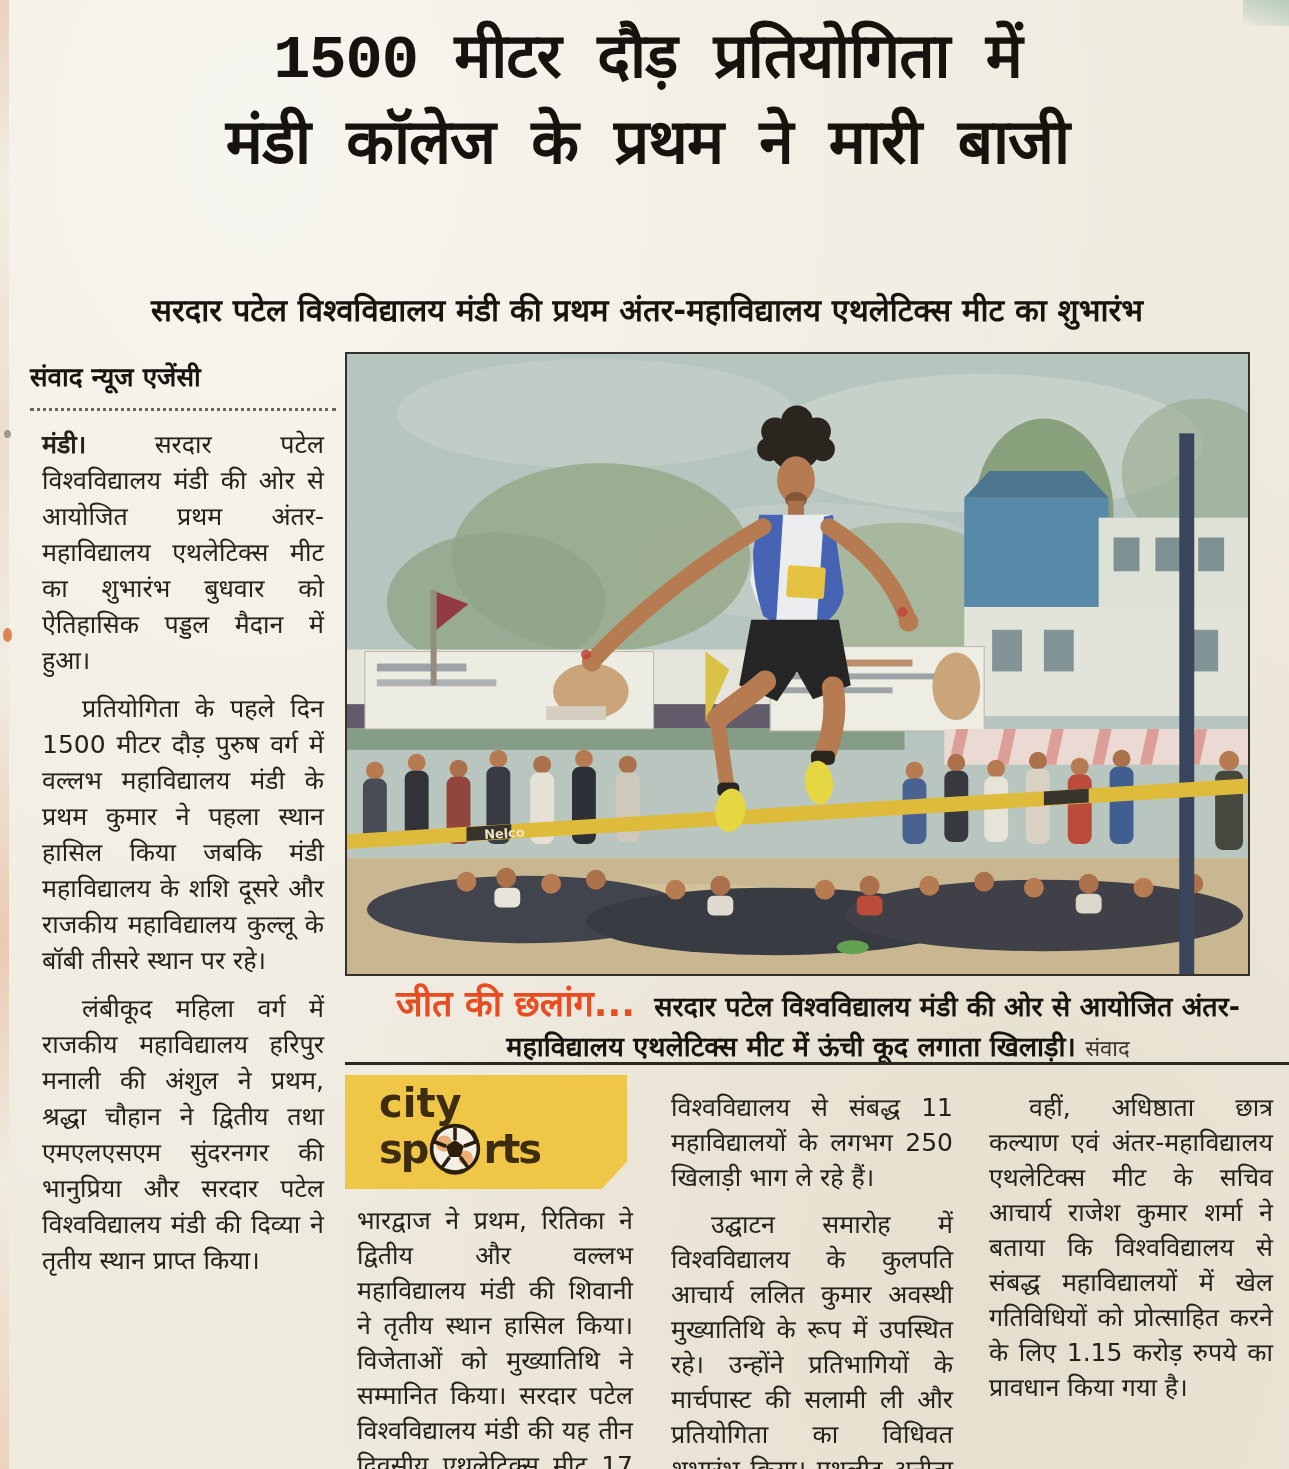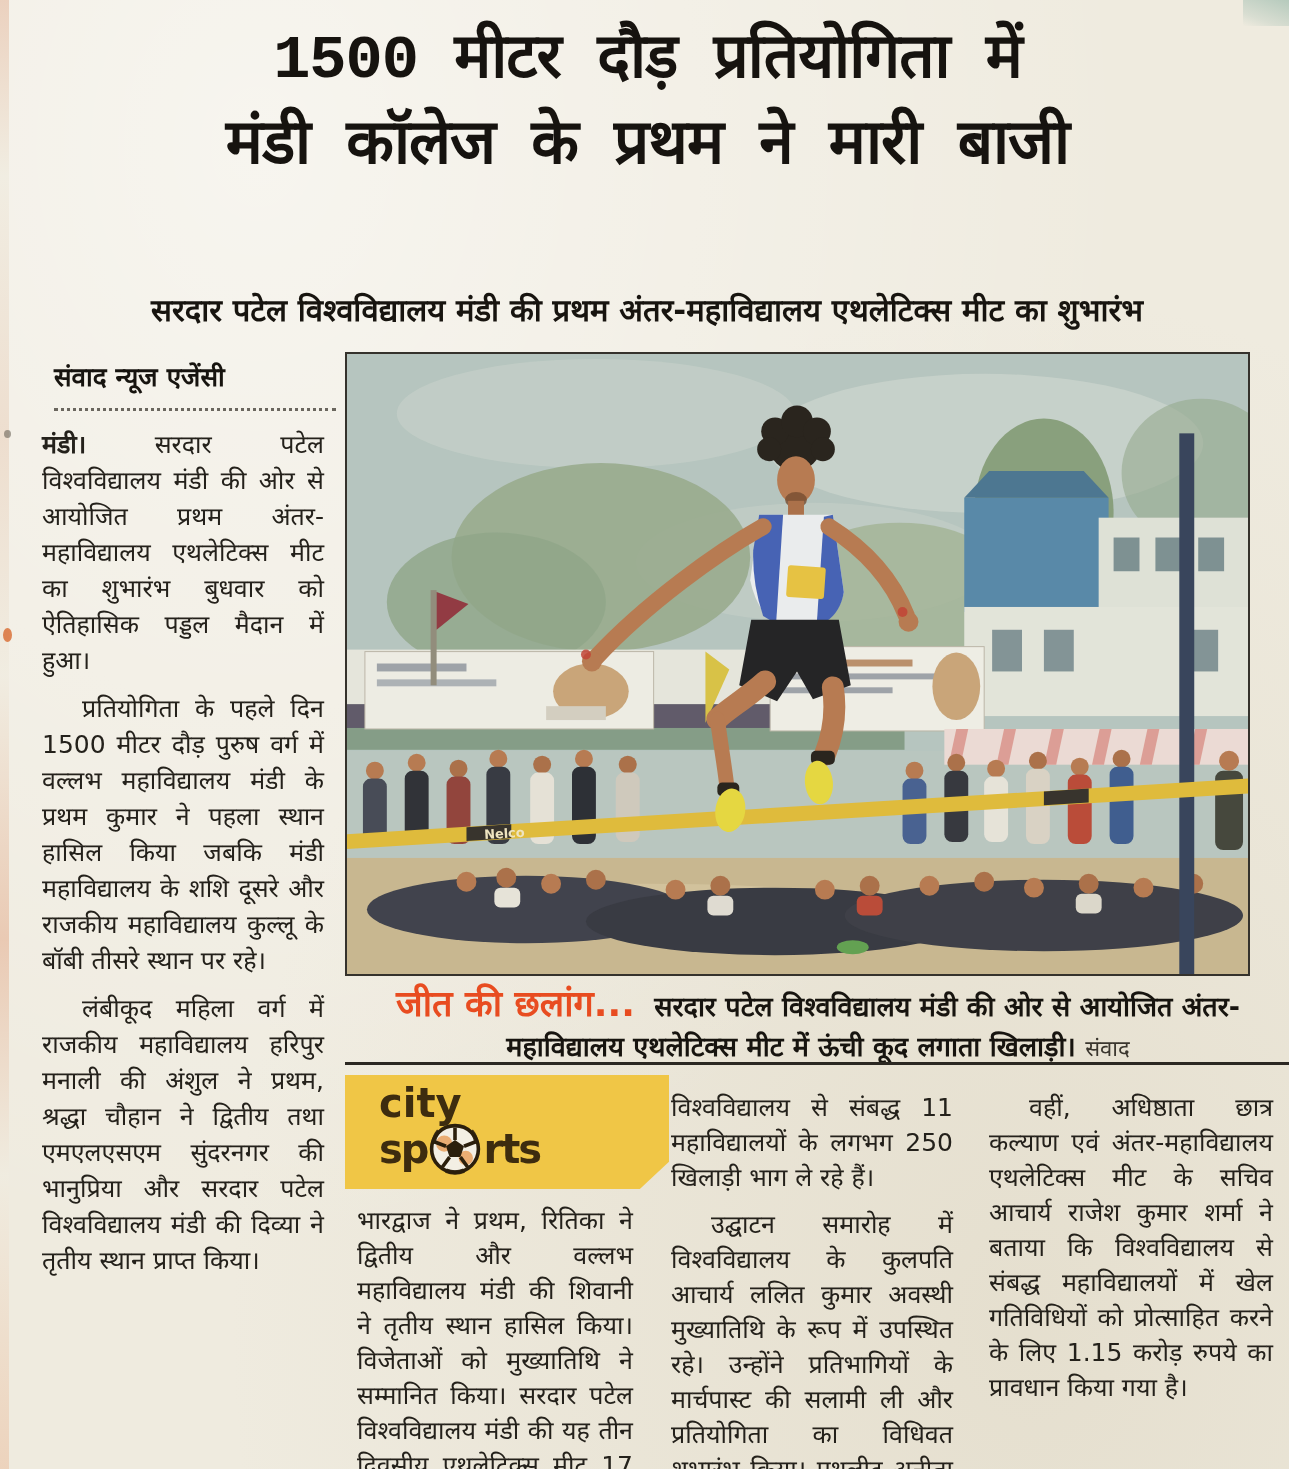--- a/index.html
+++ b/index.html
@@ -40,21 +40,20 @@
   }
 
   
   .left-col{
     position:absolute;left:30px;top:358px;width:306px;
   }
   .byline{
     font-size:26px;font-weight:700;color:#17140f;
     padding-bottom:14px;border-bottom:3px dotted #6a665e;
     margin-bottom:16px;
-    margin-left:24px;
   }
   .body-text p{
     margin:12px;font-size:25px;line-height:36px;
     text-align:justify;color:#24211b;
   }
   .body-text p.indent{text-indent:40px;}
   .body-text b{font-weight:800;}
 
   
   .photo-frame{
@@ -78,21 +77,21 @@
 
   
   .bcol{position:absolute;top:1075px;}
   .bcol .body-text p{font-size:25px;line-height:35px;}
   .col2{left:345px;width:300px;}
   .col3{left:659px;width:306px;top:1078px;}
   .col4{left:977px;width:308px;top:1078px;}
 
   
   .cs-logo{
-    width:324px;height:114px;background:#f0c646;
+    width:282px;height:114px;background:#f0c646;
     clip-path:polygon(0 0,100% 0,100% 76%,91% 100%,0 100%);
     color:#3d2c0f;margin-bottom:14px;
     display:flex;flex-direction:column;justify-content:center;
     padding-left:34px;box-sizing:border-box;position:relative;
   }
   .cs-city{font-size:40px;font-weight:800;line-height:34px;letter-spacing:0;}
   .cs-sports{display:flex;align-items:center;font-size:40px;font-weight:800;line-height:58px;letter-spacing:-2px;}
   .cs-ball{width:54px;height:54px;margin:0 1px;}
 </style>
 </head>

